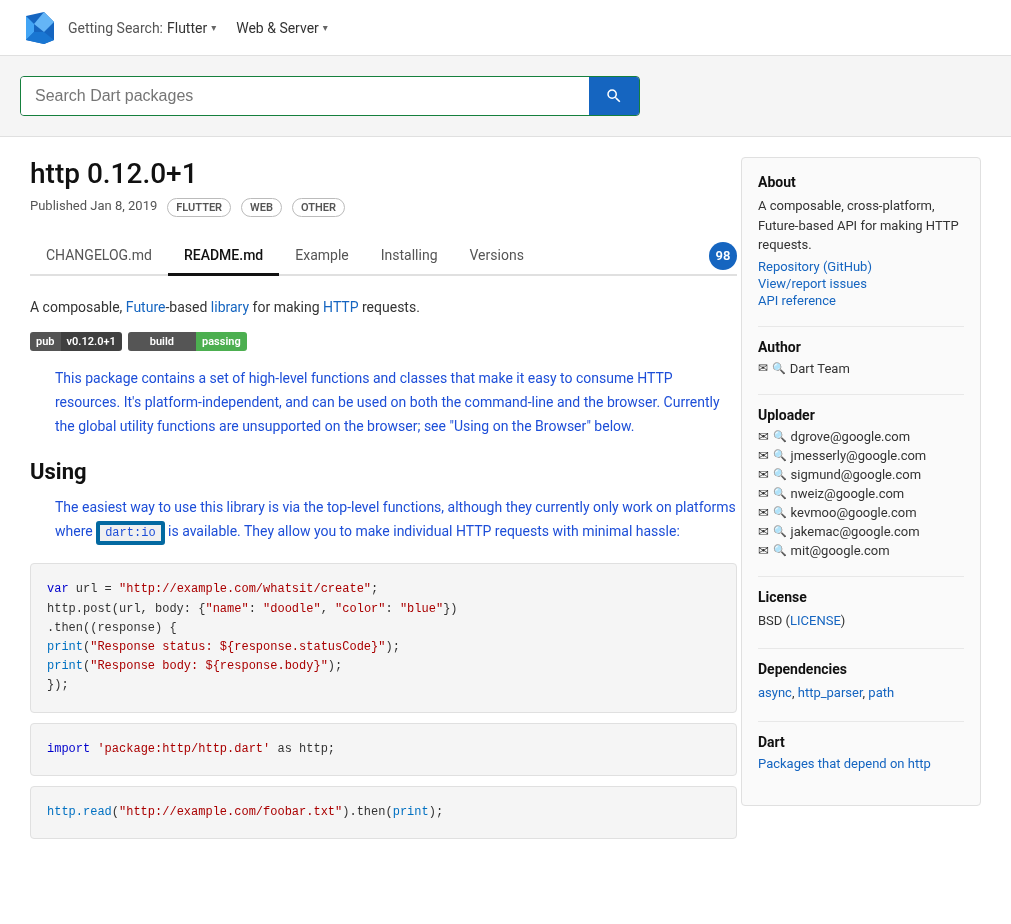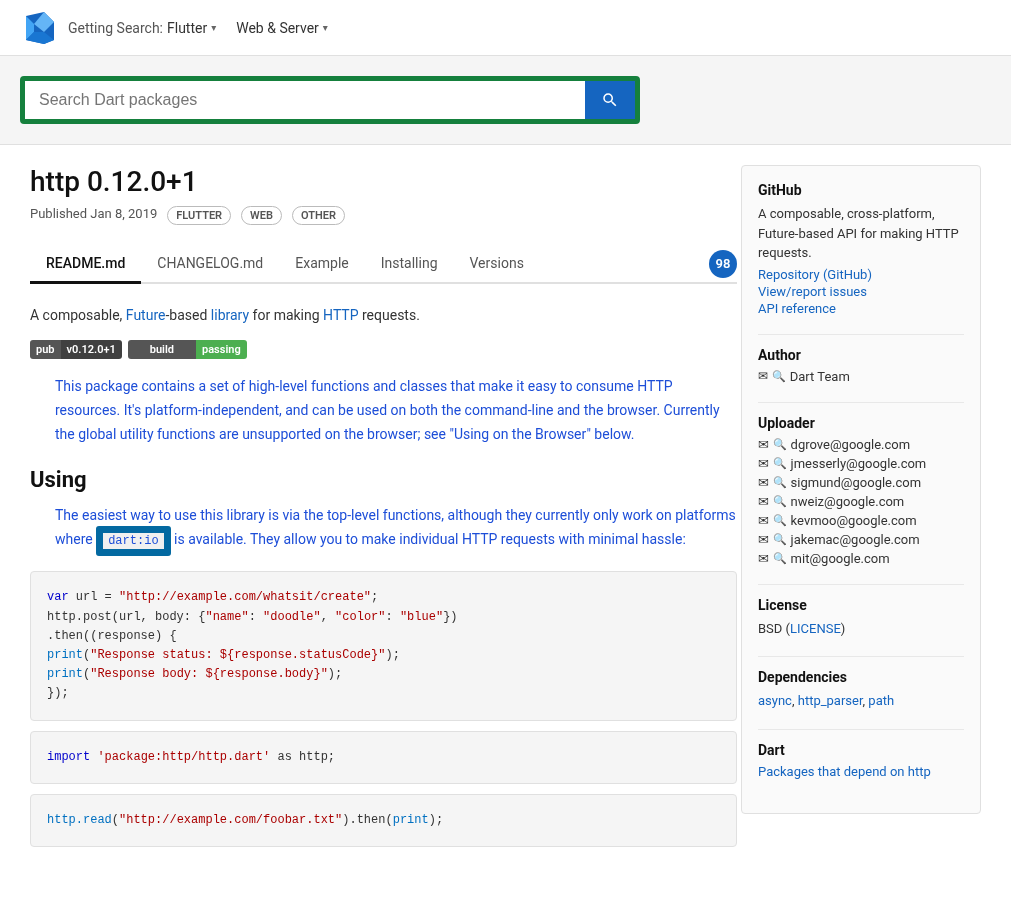--- a/index.html
+++ b/index.html
@@ -7,21 +7,21 @@
 
     
     .header { display: flex; align-items: center; padding: 0 20px; height: 56px; border-bottom: 1px solid #e0e0e0; background: #fff; }
     .logo { width: 36px; height: 36px; margin-right: 12px; }
     .nav-label { font-size: 14px; color: #555; margin-right: 4px; }
     .nav-item { display: flex; align-items: center; font-size: 14px; color: #333; margin-right: 20px; cursor: pointer; }
     .nav-item .chevron { margin-left: 4px; font-size: 10px; color: #666; }
 
     
     .search-area { background: #f5f5f5; padding: 20px; border-bottom: 1px solid #e0e0e0; }
-    .search-bar { display: flex; max-width: 620px; background: #f0abfc; border: 5px solid #15803d; border-radius: 4px; overflow: hidden; }
+    .search-bar { display: flex; max-width: 620px; background: #f0abfc; border: 1px solid #15803d; border-radius: 4px; overflow: hidden; }
     .search-input { flex: 1; padding: 10px 14px; border: none; outline: none; font-size: 16px; color: #555; }
     .search-btn { background: #1565C0; border: none; padding: 10px 16px; cursor: pointer; display: flex; align-items: center; justify-content: center; }
     .search-btn svg { fill: white; width: 18px; height: 18px; }
 
     
     .main { display: flex; padding: 20px 30px; gap: 4px; max-width: 1011px; }
     .content { flex: 1; min-width: 0; }
     .sidebar { width: 240px; flex-shrink: 0; }
 
     
@@ -53,21 +53,21 @@
 
     
     .section-heading { font-size: 22px; font-weight: 700; color: #111; margin-bottom: 12px; }
 
     
     .code-block { background: #f5f5f5; border: 1px solid #e0e0e0; border-radius: 4px; padding: 16px; font-family: 'Courier New', Courier, monospace; font-size: 12px; line-height: 1.6; overflow-x: auto; margin-bottom: 10px; }
     .code-keyword { color: #0000cc; }
     .code-string { color: #aa0000; }
     .code-var { color: #0000cc; }
     .code-method { color: #0070c1; }
-    .code-inline { background: #f0f0f0; border: 7px solid #0369a1; padding: 1px 5px; border-radius: 3px; font-family: 'Courier New', Courier, monospace; font-size: 12px; }
+    .code-inline { background: #f0f0f0; border: 4px solid #0369a1; padding: 1px 5px; border-radius: 3px; font-family: 'Courier New', Courier, monospace; font-size: 12px; }
 
     
     .sidebar-section { margin-bottom: 18px; }
     .sidebar-heading { font-size: 14px; font-weight: 700; color: #111; margin-bottom: 6px; }
     .sidebar-text { font-size: 13px; color: #333; line-height: 1.5; margin-bottom: 4px; }
     .sidebar-link { color: #1565C0; text-decoration: none; font-size: 13px; display: block; margin-bottom: 2px; }
     .sidebar-box { background: #fafafa; border: 1px solid #e0e0e0; border-radius: 4px; padding: 16px; }
 
     .uploader-item { display: flex; align-items: center; gap: 4px; margin-bottom: 4px; font-size: 13px; }
 
@@ -115,22 +115,22 @@
     <h1 class="pkg-title">http 0.12.0+1</h1>
 
     <div class="pkg-meta">
       <span>Published Jan 8, 2019</span>
       <span class="tag">FLUTTER</span>
       <span class="tag">WEB</span>
       <span class="tag">OTHER</span>
     </div>
 
     <div class="tabs">
+      <div class="tab">CHANGELOG.md</div>
       <div class="tab active">README.md</div>
-      <div class="tab">CHANGELOG.md</div>
       <div class="tab">Example</div>
       <div class="tab">Installing</div>
       <div class="tab">Versions</div>
       <div class="tab-badge">98</div>
     </div>
 
     <p class="description">
       A composable, <a>Future</a>-based <a>library</a> for making <a>HTTP</a> requests.
     </p>
 
@@ -169,21 +169,21 @@
 
     <div class="code-block">
       <span><span class="code-method">http.read</span>(<span class="code-string">"http://example.com/foobar.txt"</span>).then(<span class="code-method">print</span>);</span>
     </div>
   </div>
 
   <div class="sidebar">
     <div class="sidebar-box">
 
       <div class="sidebar-section">
-        <div class="sidebar-heading">GitHub</div>
+        <div class="sidebar-heading">About</div>
         <div class="sidebar-text">A composable, cross-platform, Future-based API for making HTTP requests.</div>
         <a href="#" class="sidebar-link">Repository (GitHub)</a>
         <a href="#" class="sidebar-link">View/report issues</a>
         <a href="#" class="sidebar-link">API reference</a>
       </div>
 
       <hr class="section-divider">
 
       <div class="sidebar-section">
         <div class="sidebar-heading">Author</div>

